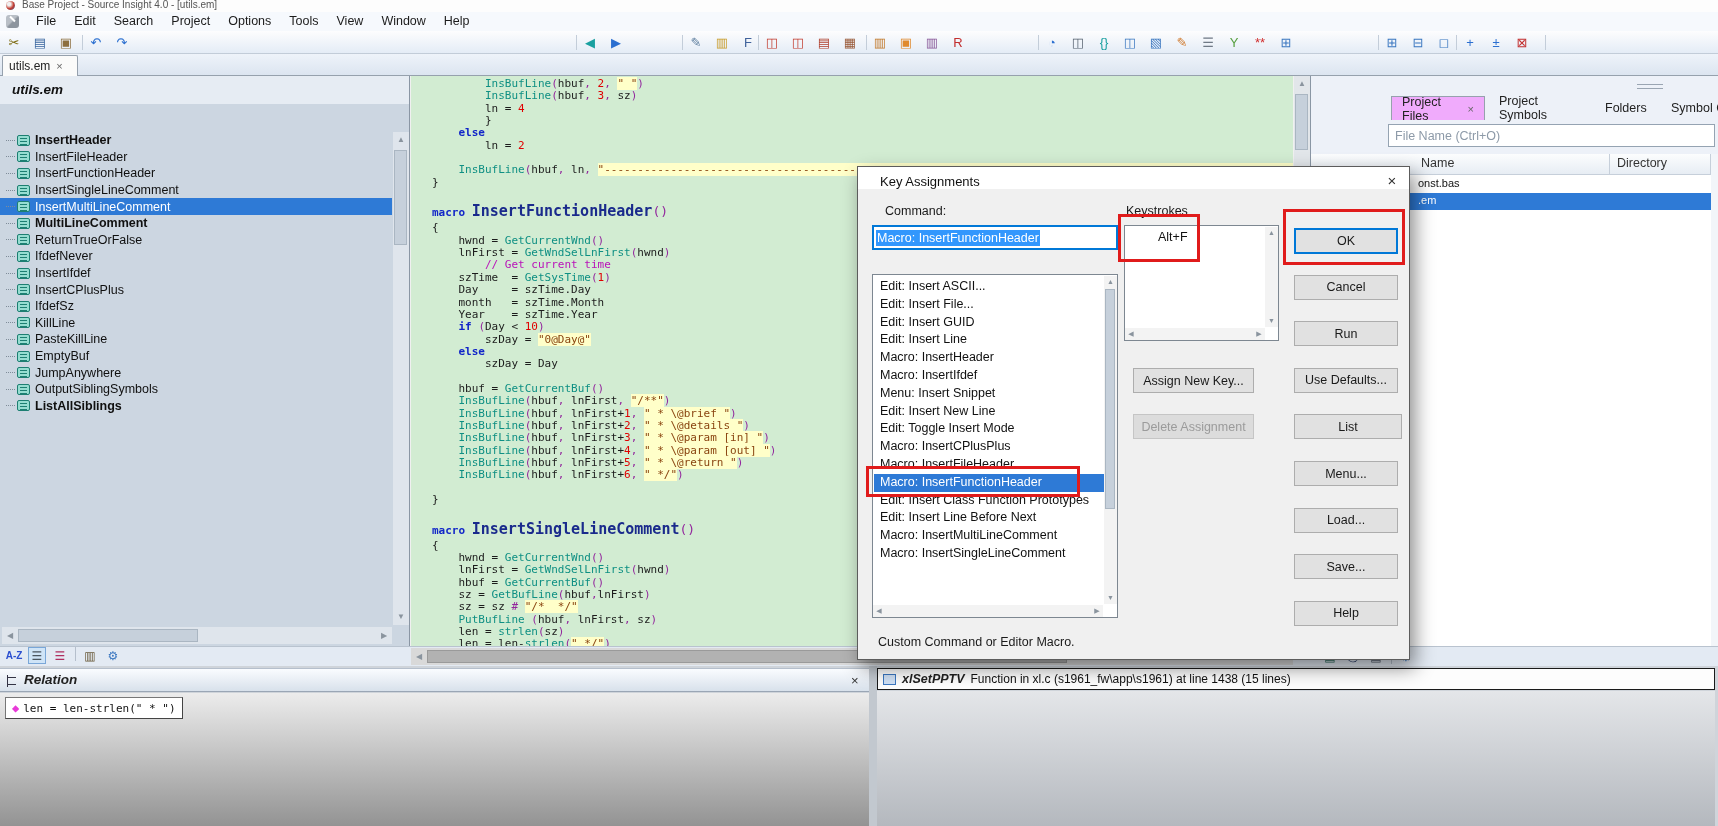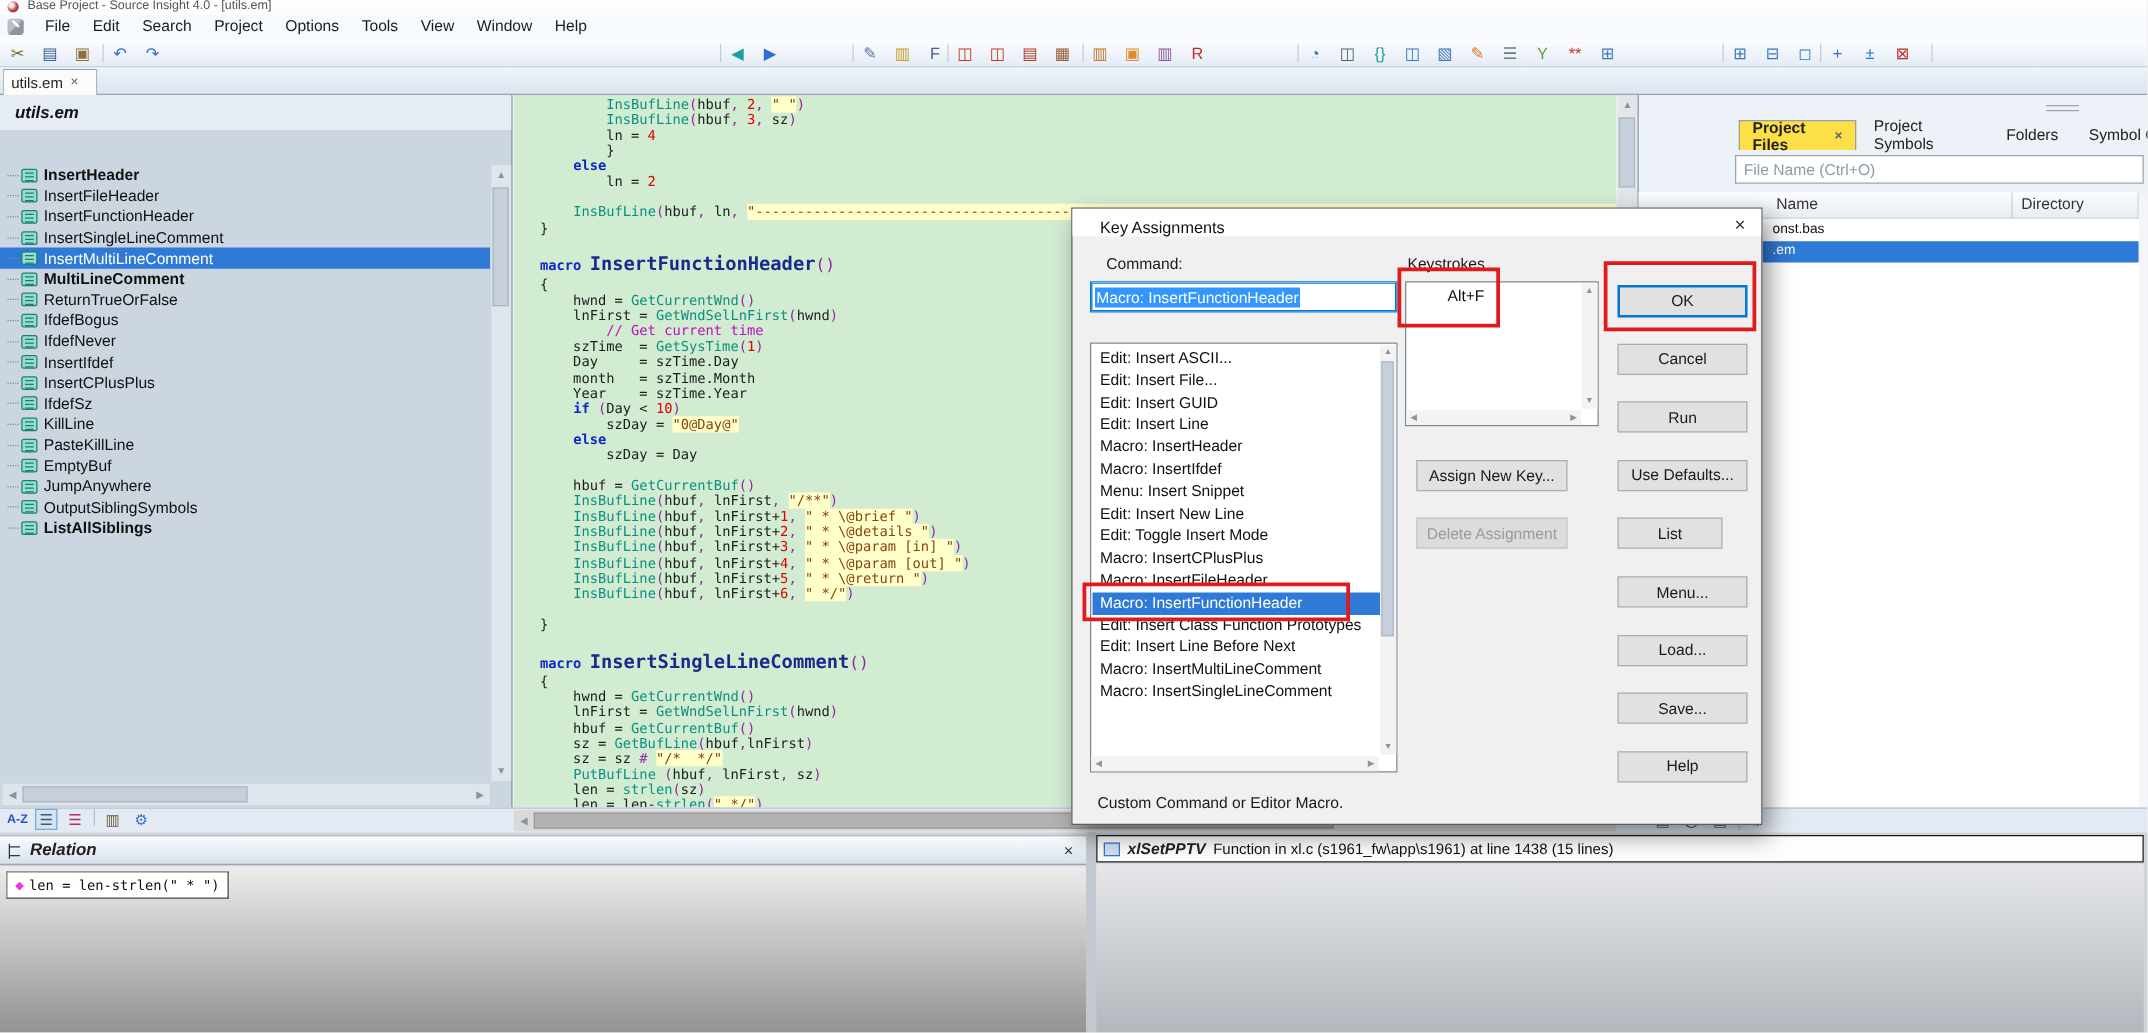--- a/index.html
+++ b/index.html
@@ -68,21 +68,21 @@
   .ccm { color:#b912b9; } .cbr { color:#93279d; }
   .cmac { color:#1a2a8c; font-weight:bold; font-size:15px; font-family:"DejaVu Sans Mono", monospace; }
   .cmac2 { font-size:13px; }
 
   
   #rightpanel { left:1310px; top:76px; width:408px; height:570px; background:#edf1f8; border-left:1px solid #8a96a4; }
   #panel-handle { position:absolute; left:326px; top:8px; width:26px; height:5px;
                   border-top:1px solid #9aa5b2; border-bottom:1px solid #9aa5b2; }
   .ftab { position:absolute; top:20px; height:24px; font-size:12.5px; color:#222; display:flex;
           align-items:center; padding:0 10px; }
-  .ftab.active { background:#fde047; border:1px solid #96a1ad; border-bottom:none;font-weight:bold; }
+  .ftab.active { background:#f0abfc; border:1px solid #96a1ad; border-bottom:none; }
   .ftab .x { margin-left:6px; color:#666; font-size:11px; }
   #files-input { position:absolute; left:77px; top:48px; width:327px; height:23px; border:1px solid #95a3b2;
                  background:#fff; font-size:12.5px; padding:0 6px; font-family:"Liberation Sans", sans-serif; }
   #files-input::placeholder { color:#8d9aa8; }
   #files-body { position:absolute; left:0; top:78px; width:400px; height:492px; background:#fff; }
   #files-header { position:absolute; left:0; top:0; width:400px; height:21px;
                   background:linear-gradient(#fcfdfe,#e7edf4); border-bottom:1px solid #c6cfda; font-size:12.5px; }
   #files-header .cell { position:absolute; top:2px; color:#333; }
   #col-div { position:absolute; left:298px; top:0; width:1px; height:21px; background:#c6cfda; }
   #col-div2 { position:absolute; left:399px; top:0; width:1px; height:21px; background:#c6cfda; }
@@ -284,25 +284,20 @@
       </div>
       <div class="symrow bold">
         <span class="tree"></span>
         <span class="symicon"></span>
         <span class="lbl">MultiLineComment</span>
       </div>
       <div class="symrow">
         <span class="tree"></span>
         <span class="symicon"></span>
         <span class="lbl">ReturnTrueOrFalse</span>
-      </div>
-      <div class="symrow">
-        <span class="tree"></span>
-        <span class="symicon"></span>
-        <span class="lbl">IfdefBogus</span>
       </div>
       <div class="symrow">
         <span class="tree"></span>
         <span class="symicon"></span>
         <span class="lbl">IfdefNever</span>
       </div>
       <div class="symrow">
         <span class="tree"></span>
         <span class="symicon"></span>
         <span class="lbl">InsertIfdef</span>
@@ -557,21 +552,21 @@
     </div>
   </div>
 
   <div class="dbtn" id="btn-assign" style="left:275px;top:201px;width:121px;">Assign New Key...</div>
   <div class="dbtn disabled" id="btn-delete" style="left:275px;top:247px;width:121px;">Delete Assignment</div>
   <div id="dlg-buttons">
       <div class="dbtn default" style="left: 436px; width: 104px; top: 61px;">OK</div>
       <div class="dbtn" style="left: 436px; width: 104px; top: 107.6px;">Cancel</div>
       <div class="dbtn" style="left: 436px; width: 104px; top: 154.2px;">Run</div>
       <div class="dbtn" style="left: 436px; width: 104px; top: 200.8px;">Use Defaults...</div>
-      <div class="dbtn" style="left: 436px; width: 84px; top: 247.4px;">List</div>
+      <div class="dbtn" style="left: 436px; width: 108px; top: 247.4px;">List</div>
       <div class="dbtn" style="left: 436px; width: 104px; top: 294px;">Menu...</div>
       <div class="dbtn" style="left: 436px; width: 104px; top: 340.6px;">Load...</div>
       <div class="dbtn" style="left: 436px; width: 104px; top: 387.2px;">Save...</div>
       <div class="dbtn" style="left: 436px; width: 104px; top: 433.8px;">Help</div>
     </div>
   <span id="dlg-footer">Custom Command or Editor Macro.</span>
 </div>
 
 <div class="redbox" style="left: 1118px; top: 214px; width: 82px; height: 48px; border-color: rgb(224, 27, 27);"></div>
 <div class="redbox" style="left: 1283px; top: 209px; width: 122px; height: 56px; border-color: rgb(224, 27, 27);"></div>

